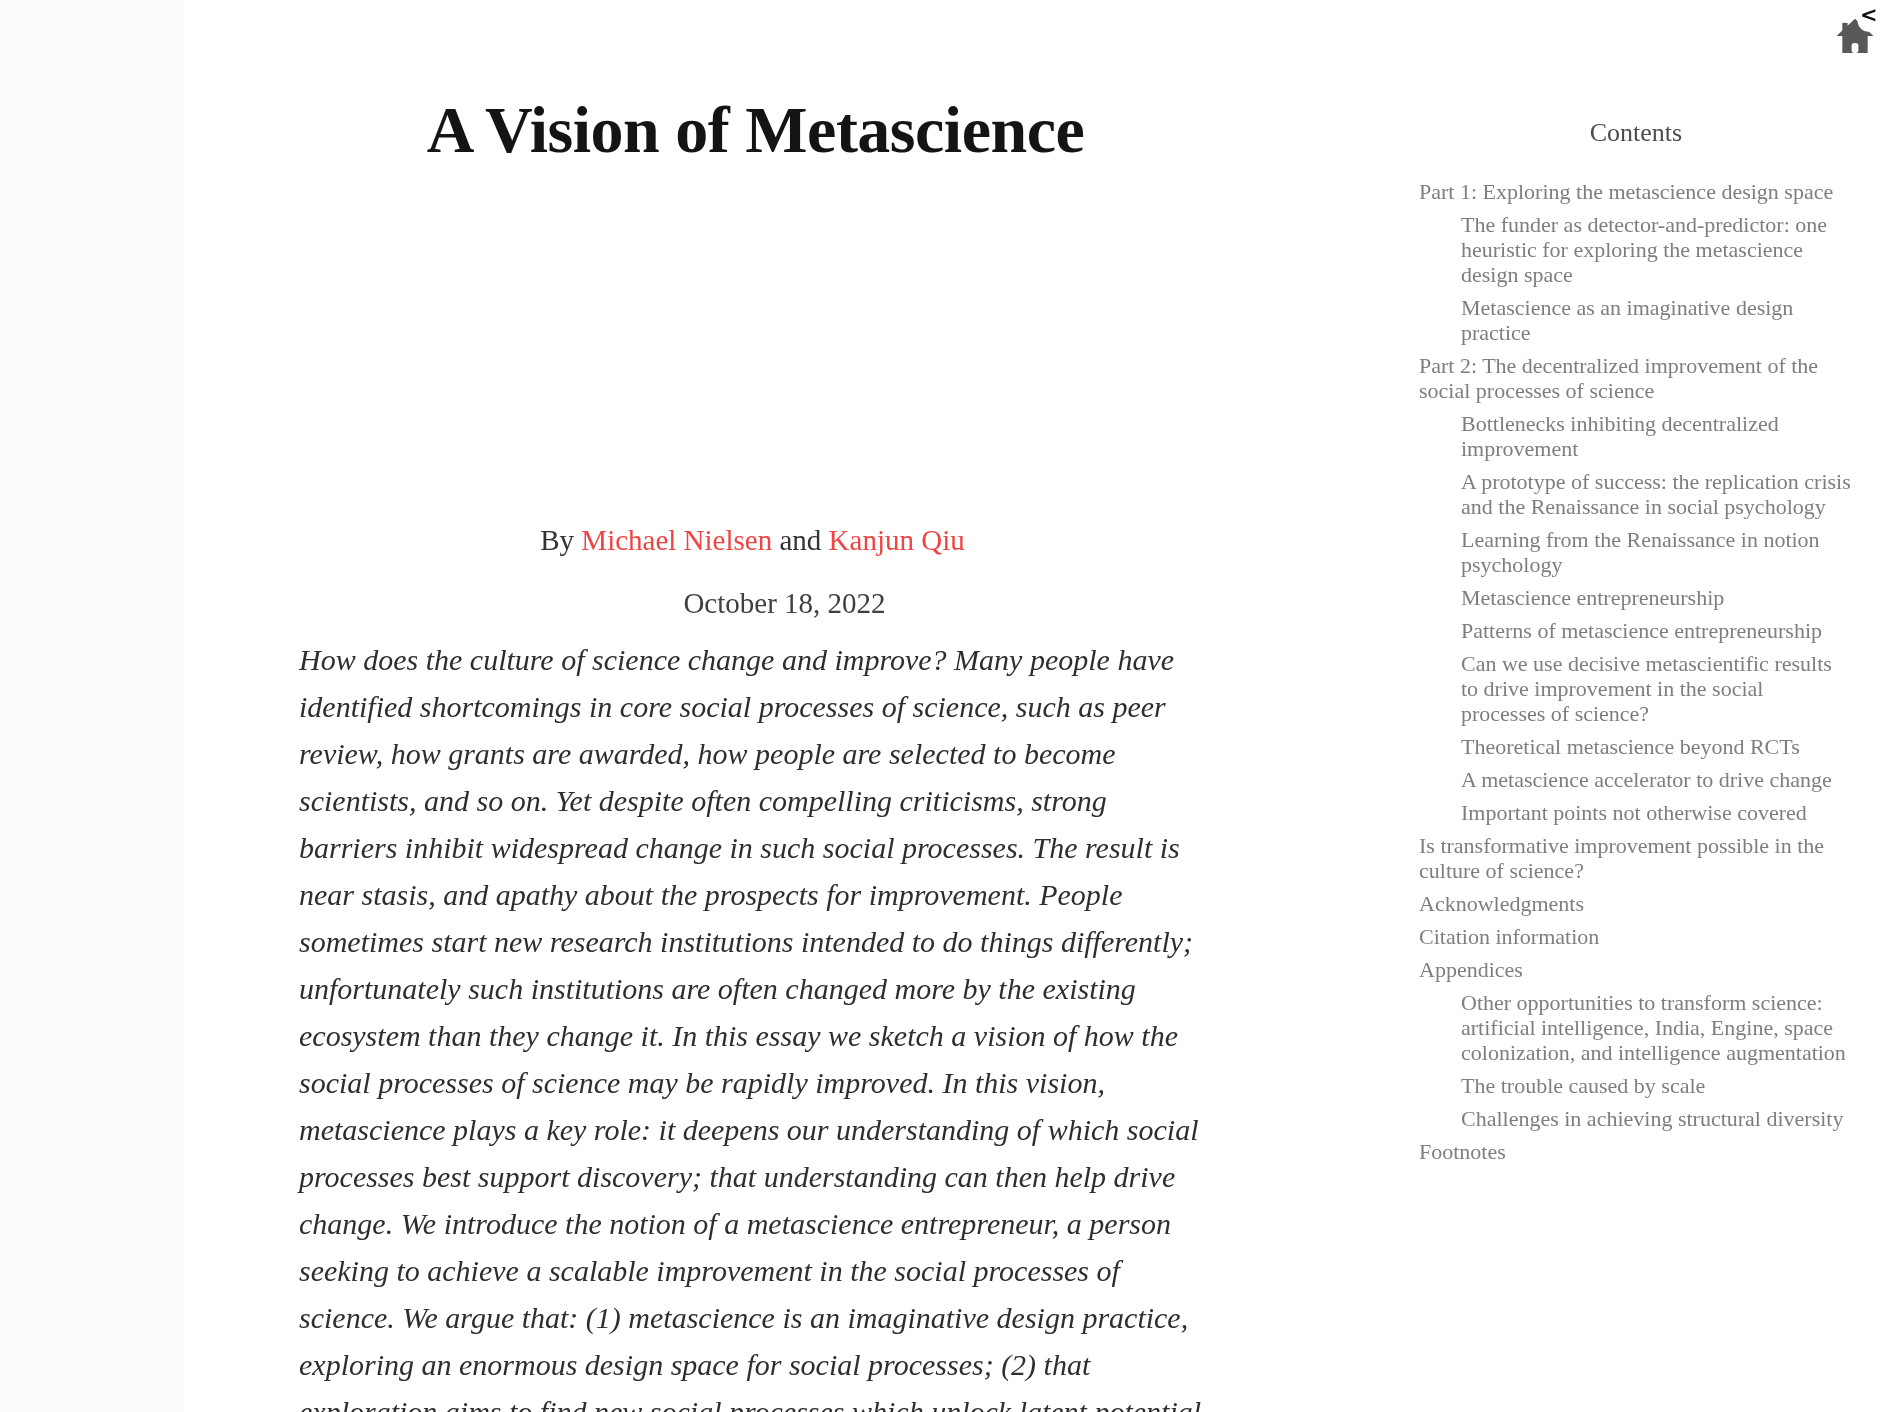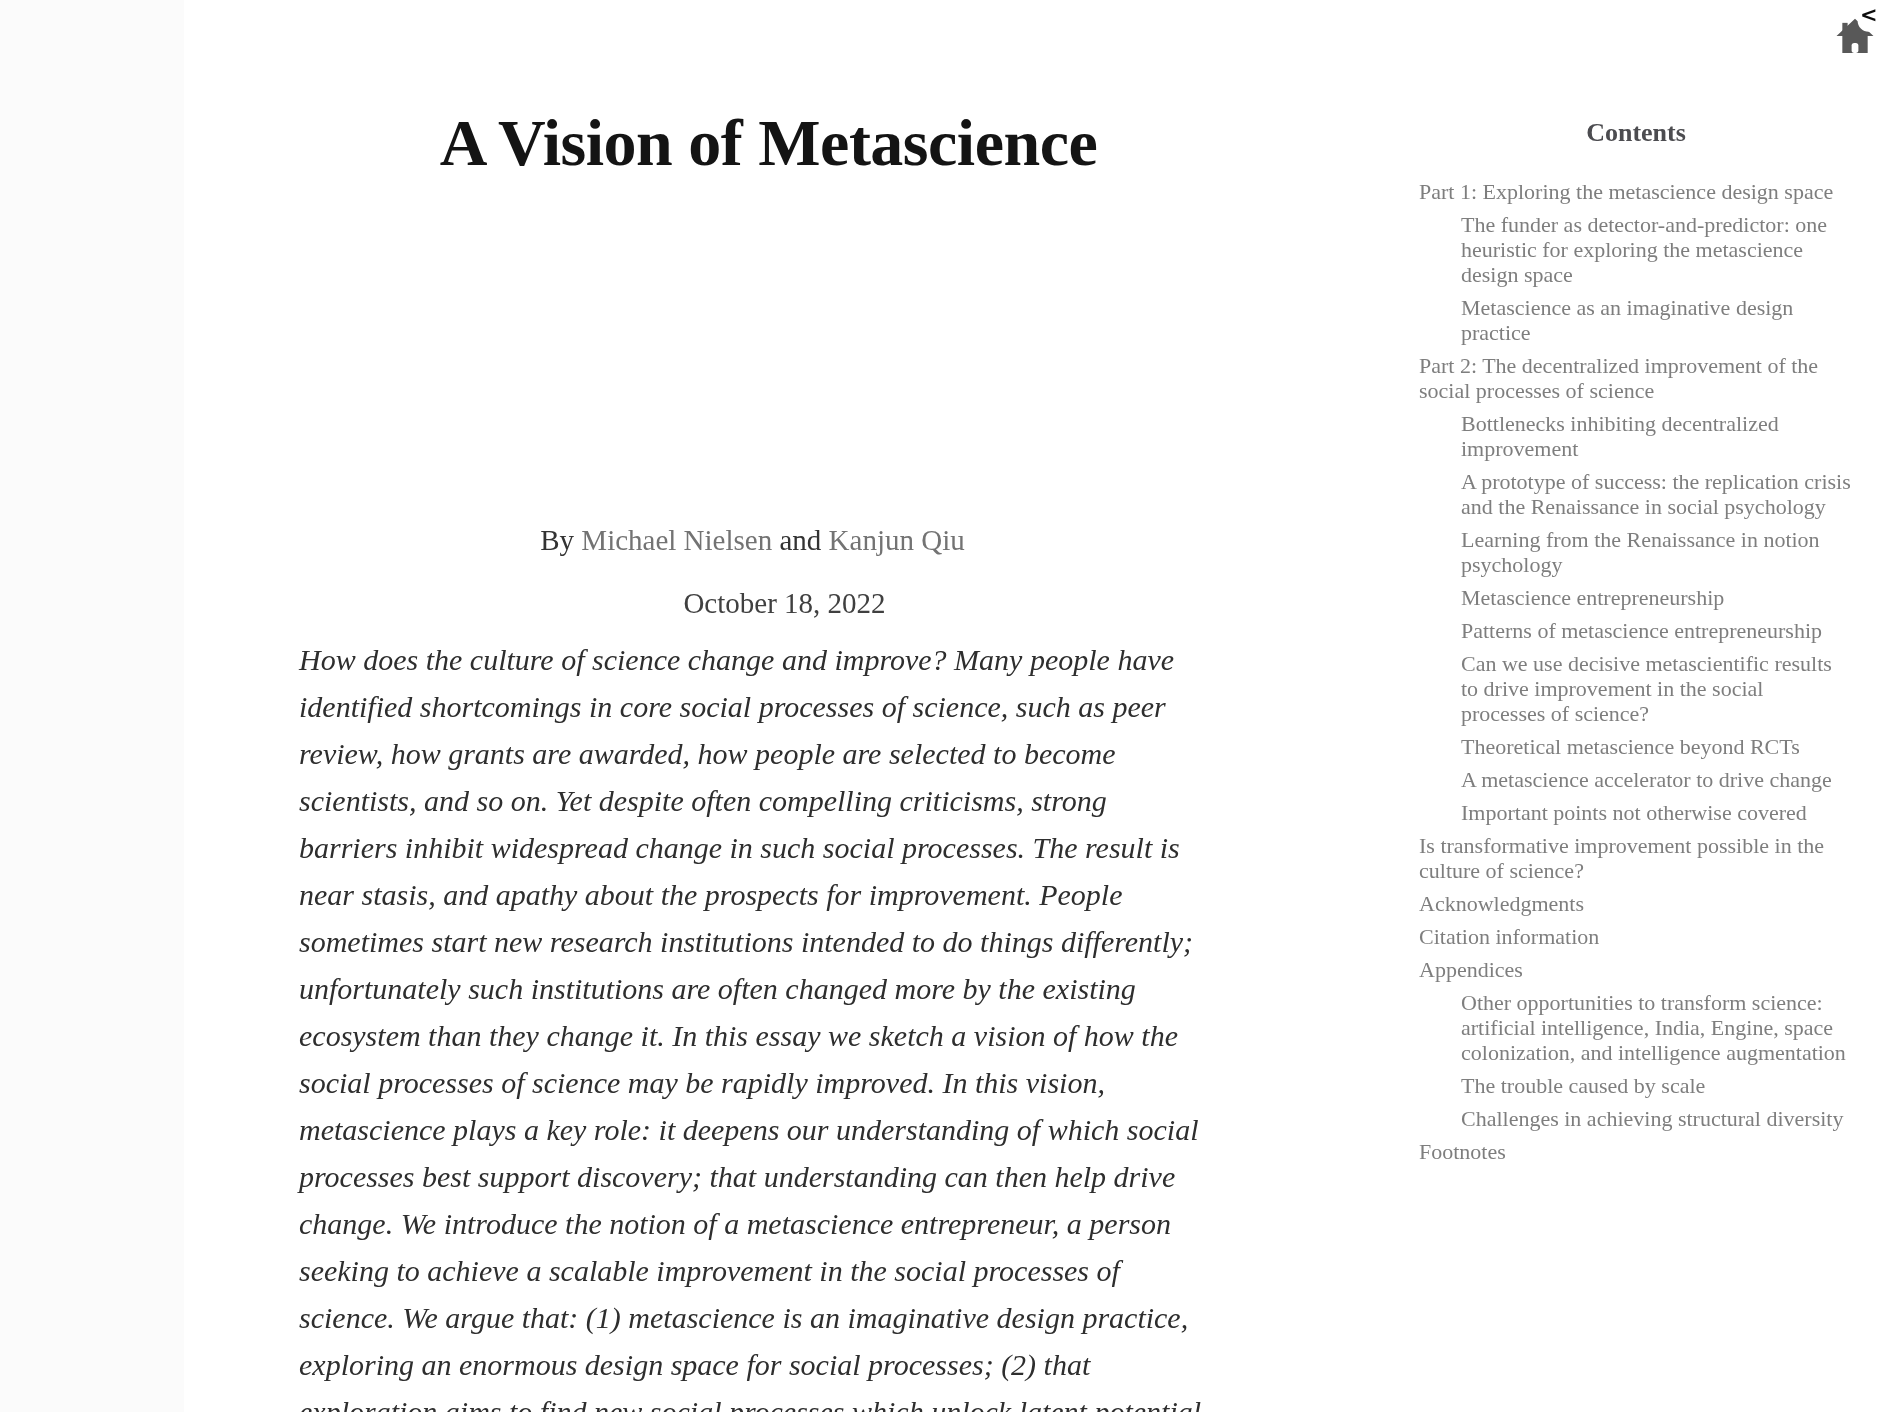--- a/index.html
+++ b/index.html
@@ -8,49 +8,49 @@
     background:#ffffff;
     font-family:"Liberation Serif","DejaVu Serif",serif;
   }
   .left-strip{
     position:absolute;left:0;top:0;width:184px;height:1412px;
     background:#fbfbfb;
   }
   
   .article{position:absolute;left:60px;top:0;width:1385px;height:1412px;}
   .article h1{
-    position:absolute;top:92px;left:0;width:100%;margin:16px;
+    position:absolute;top:92px;left:0;width:100%;margin:3px;
     text-align:center;font-size:66px;line-height:1.05;font-weight:700;color:#141414;
     letter-spacing:-0.5px;
   }
   .article h2{
     position:absolute;top:226px;left:0;width:100%;margin:0;
     text-align:center;font-size:47px;line-height:1.5;font-weight:700;color:#141414;
   }
   .byline{
     position:absolute;top:517px;left:0;width:100%;margin:0;
     text-align:center;font-size:29px;line-height:47px;color:#333333;
   }
-  .byline a{color:#737373;text-decoration:none;cursor:pointer;}
+  .byline a{color:#ef4444;text-decoration:none;cursor:pointer;}
   .pubdate{
     position:absolute;top:564px;left:16px;width:100%;margin:16px;
     text-align:center;font-size:29px;line-height:47px;color:#404040;
   }
   .abstract{
     position:absolute;top:636px;left:239px;width:906px;margin:0;
     font-style:italic;font-size:30px;line-height:47px;color:#2e2e2e;
     text-align:left;
   }
   
   .toc{
     position:absolute;left:1419px;top:118px;width:434px;
     font-size:22px;color:#7e7e7e;
   }
   .toc-title{
-    text-align:center;font-size:26px;font-weight:700;color:#4c4c50;
+    text-align:center;font-size:26px;font-weight:400;color:#4c4c50;
     margin:0 0 31px 0;
   }
   .toc-item{line-height:25px;margin:0 0 8px 0;cursor:pointer;}
   .toc-item.lvl1{margin-top:5px;}
   .toc-item.lvl1:first-child{margin-top:0;}
   .toc-item.lvl2{margin-left:42px;}
   
   .home-button{position:absolute;left:1836px;top:10px;width:44px;height:46px;cursor:pointer;}
   .home-button svg{position:absolute;left:0;top:6px;}
   .back-glyph{

